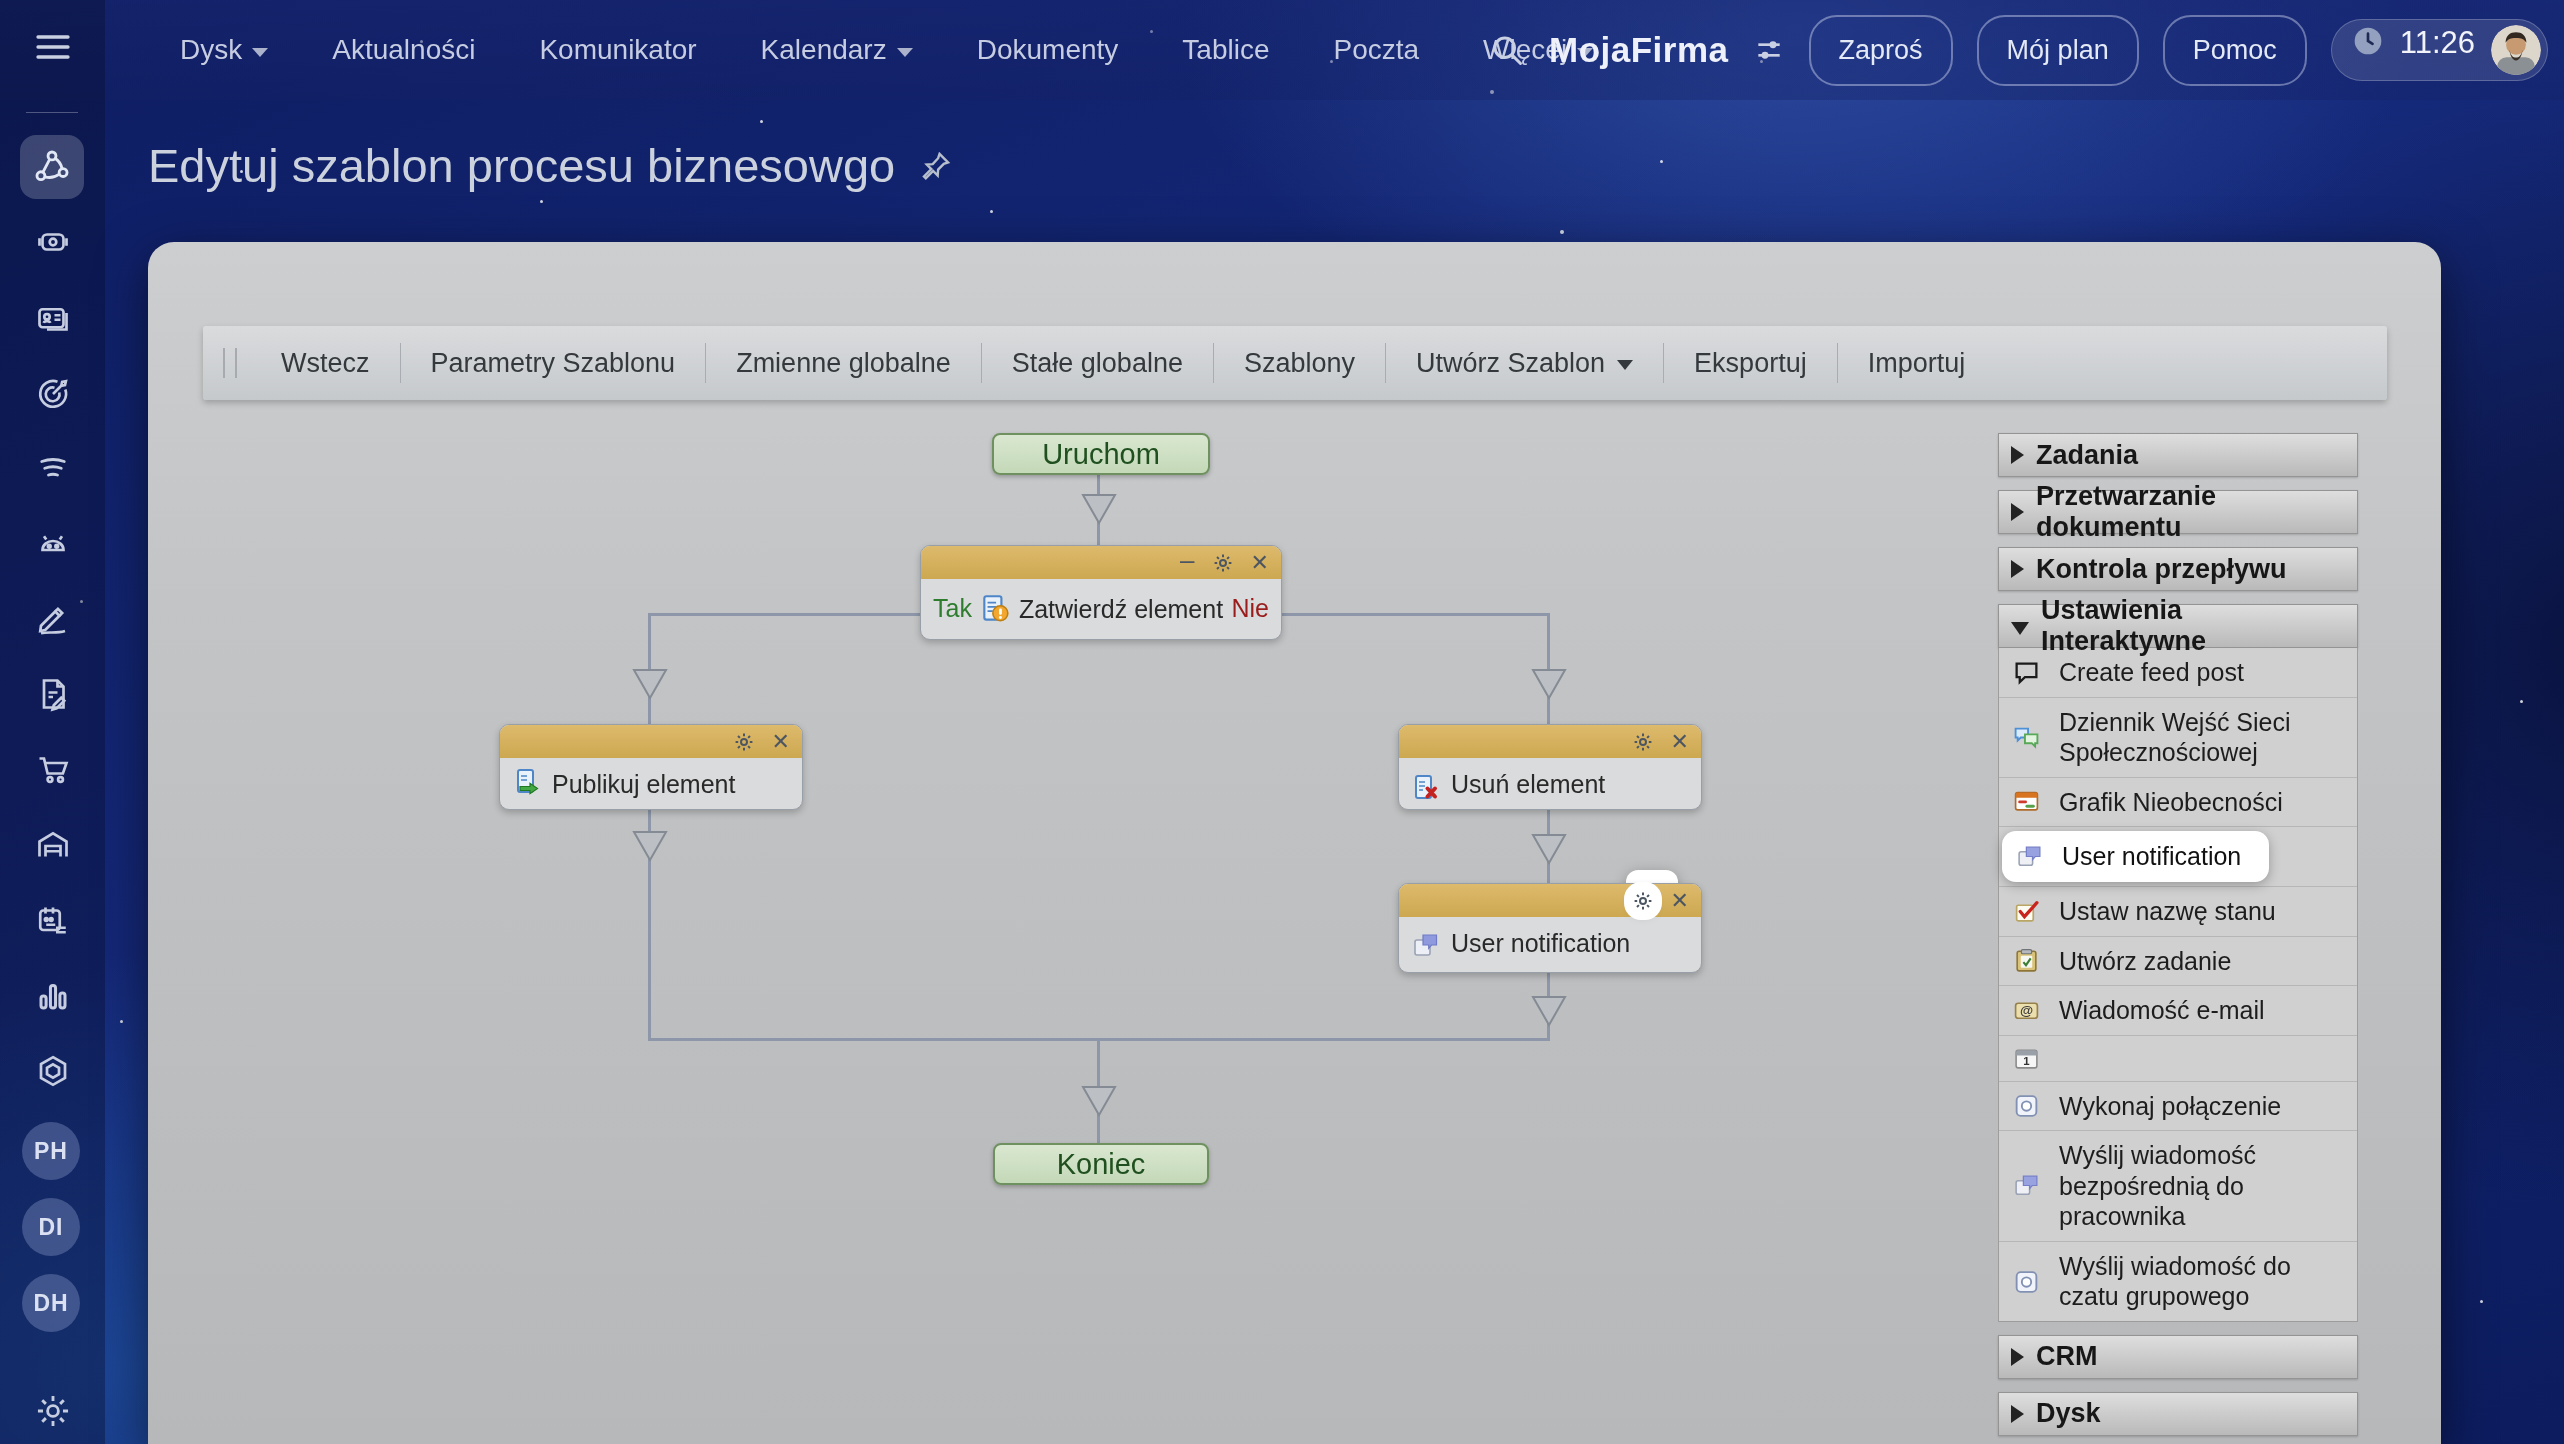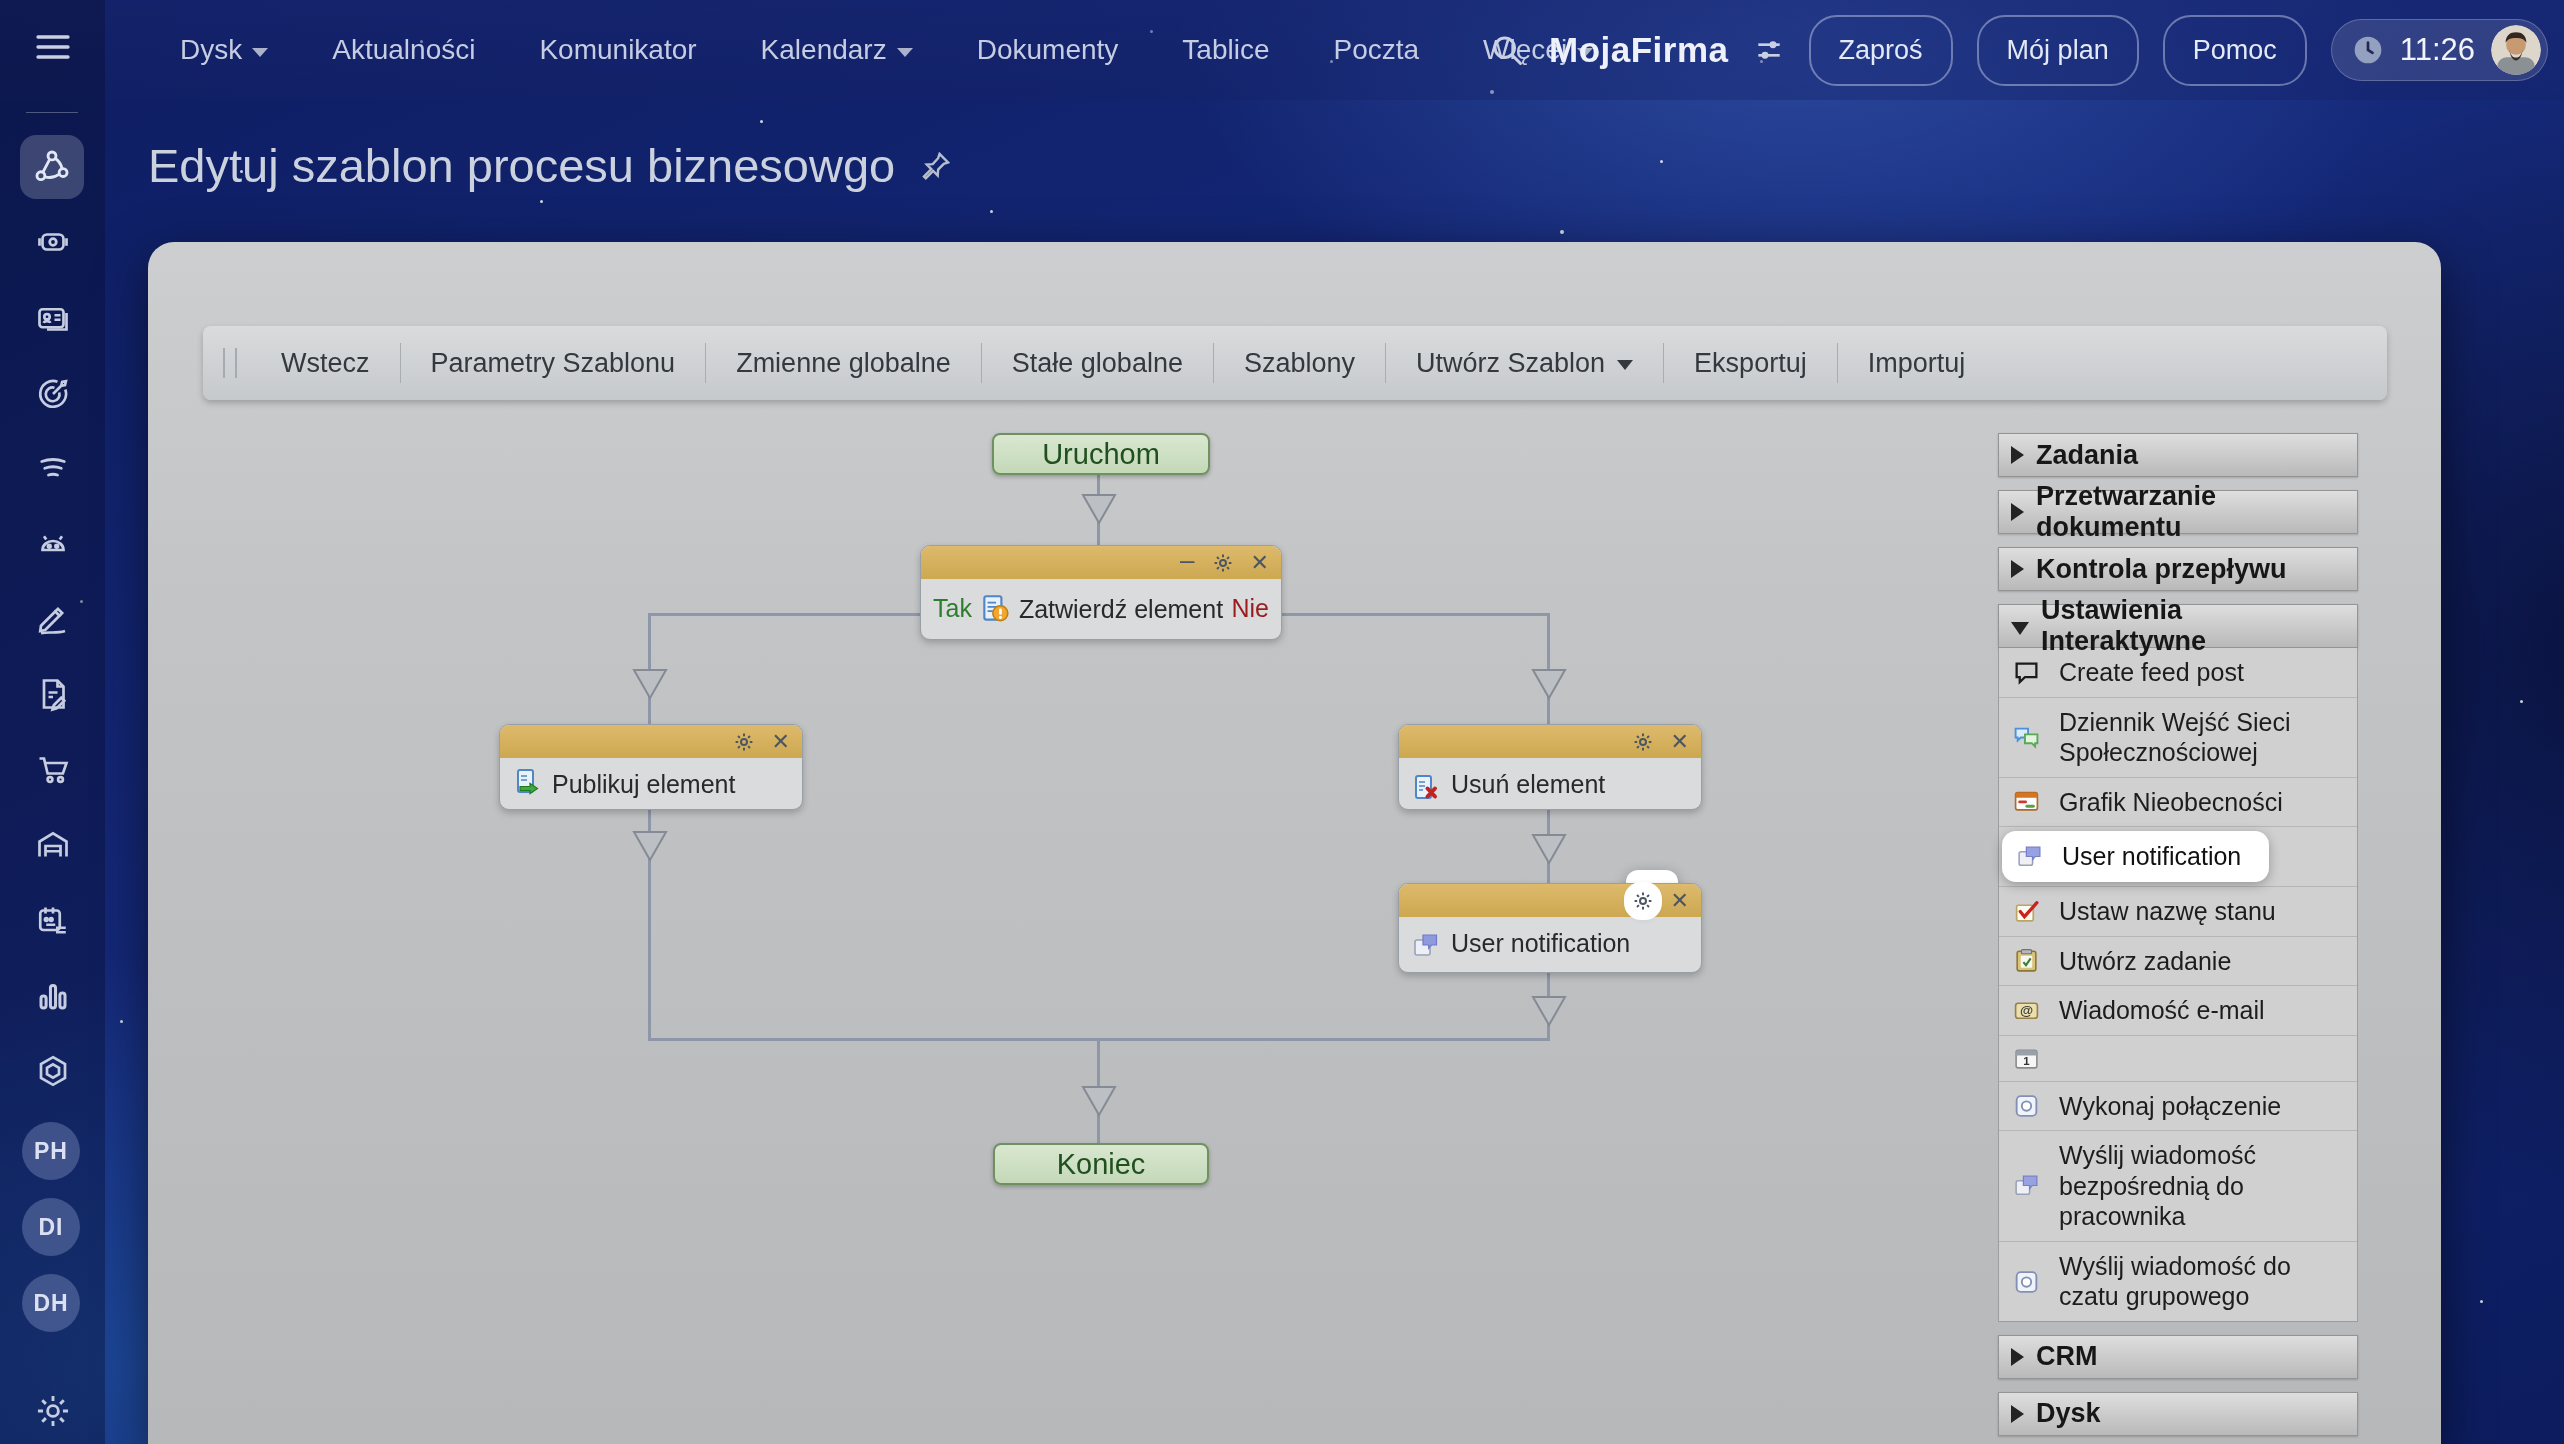--- a/index.html
+++ b/index.html
@@ -18,41 +18,41 @@
   .stars i{position:absolute;width:3px;height:3px;border-radius:50%;background:rgba(255,255,255,.8);}
   
   .topnav{position:absolute;left:0;top:0;width:2564px;height:100px;
     background:linear-gradient(180deg, rgba(24,38,112,.55), rgba(20,32,100,.35));}
   .nav-left{position:absolute;left:180px;top:0;height:100px;display:flex;align-items:center;gap:64px;}
   .nav-item{display:flex;align-items:center;gap:10px;color:#c6cde2;font-size:28px;cursor:pointer;white-space:nowrap;}
   .chev{width:0;height:0;border-left:8px solid transparent;border-right:8px solid transparent;border-top:9px solid #aab2cc;margin-top:4px;}
   .nav-right{position:absolute;right:16px;top:0;height:100px;display:flex;align-items:center;gap:24px;}
   .brand{color:#eef1fa;font-size:35px;font-weight:bold;letter-spacing:.5px;}
   .pill{border:2px solid rgba(230,236,255,.40);border-radius:28px;padding:18px 28px;color:#e4e9f6;font-size:27px;white-space:nowrap;}
-  .timepill{display:flex;align-items:center;gap:16px;background:rgba(255,255,255,.12);
+  .timepill{display:flex;align-items:flex-start;gap:16px;background:rgba(255,255,255,.12);
     border:1px solid rgba(255,255,255,.22);border-radius:32px;padding:5px 6px 5px 20px;}
   .time-text{color:#f2f4fa;font-size:31px;}
   .avatar{width:50px;height:50px;border-radius:50%;overflow:hidden;flex:none;}
   .icon-btn{color:#c9d0e4;display:flex;align-items:center;}
   
   .sidebar{position:absolute;left:0;top:0;width:105px;height:1444px;background:rgba(9,14,44,.38);}
   .sb-ic{position:absolute;left:0;width:105px;display:flex;justify-content:center;color:#c6cdе0;}
   .sb-ic svg{color:#c6cde0;}
   .sb-divider{position:absolute;left:26px;top:112px;width:52px;height:1px;background:rgba(255,255,255,.28);}
   .sb-active{position:absolute;left:20px;top:135px;width:64px;height:64px;border-radius:16px;background:rgba(255,255,255,.20);display:flex;align-items:center;justify-content:center;}
   .sb-avatar{position:absolute;left:22px;width:58px;height:58px;border-radius:50%;background:rgba(150,162,210,.35);
     display:flex;align-items:center;justify-content:center;color:#dbe1f2;font-size:23px;font-weight:bold;letter-spacing:1px;}
   
   .title-row{position:absolute;left:148px;top:138px;display:flex;align-items:center;gap:24px;}
   .page-title{color:#ccd2dd;font-size:47px;font-weight:500;}
   
   .panel{position:absolute;left:148px;top:242px;width:2293px;height:1202px;
     background:linear-gradient(180deg,#cdcecf 0%,#c3c4c5 30%,#b7b8b9 100%);
     border-radius:26px 26px 0 0;box-shadow:0 14px 50px rgba(0,0,0,.5);}
-  .toolbar{position:absolute;left:55px;top:84px;width:2184px;height:74px;border-radius:8px;
+  .toolbar{position:absolute;left:55px;top:84px;width:2184px;height:74px;border-radius:3px;
     background:linear-gradient(180deg,#d9dbdd,#c6c9cc);box-shadow:0 3px 6px rgba(0,0,0,.22);
     display:flex;align-items:center;padding:0 10px;box-sizing:border-box;}
   .tb-grip{width:10px;height:30px;border-left:2px solid #a7abaf;border-right:2px solid #a7abaf;margin:0 14px 0 10px;}
   .tb-item{font-size:27px;color:#35393d;padding:0 30px;height:40px;display:flex;align-items:center;gap:12px;border-left:1px solid #a9adb1;cursor:pointer;white-space:nowrap;}
   .tb-item:first-of-type{border-left:none;}
   .tb-caret{width:0;height:0;border-left:8px solid transparent;border-right:8px solid transparent;border-top:10px solid #35393d;margin-top:4px;}
   
   .fline{position:absolute;background:#8d97a9;}
   .term{position:absolute;display:flex;align-items:center;justify-content:center;
     background:linear-gradient(180deg,#d9e7d0,#c4d9b8);border:2px solid #6f9160;border-radius:8px;

